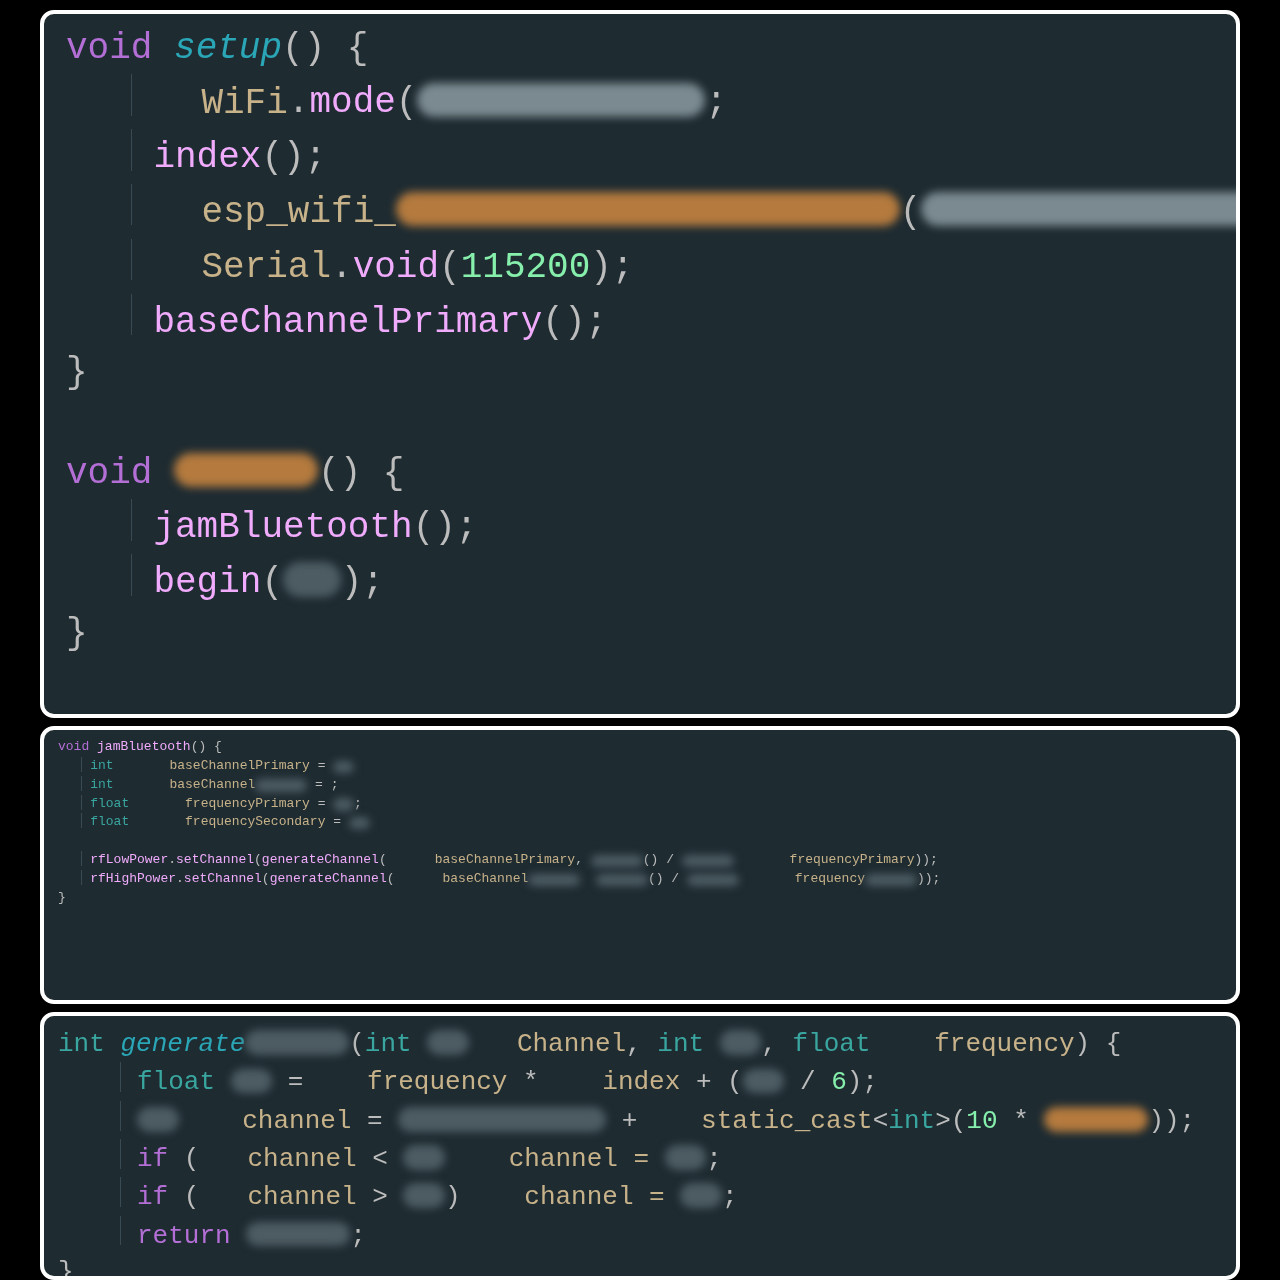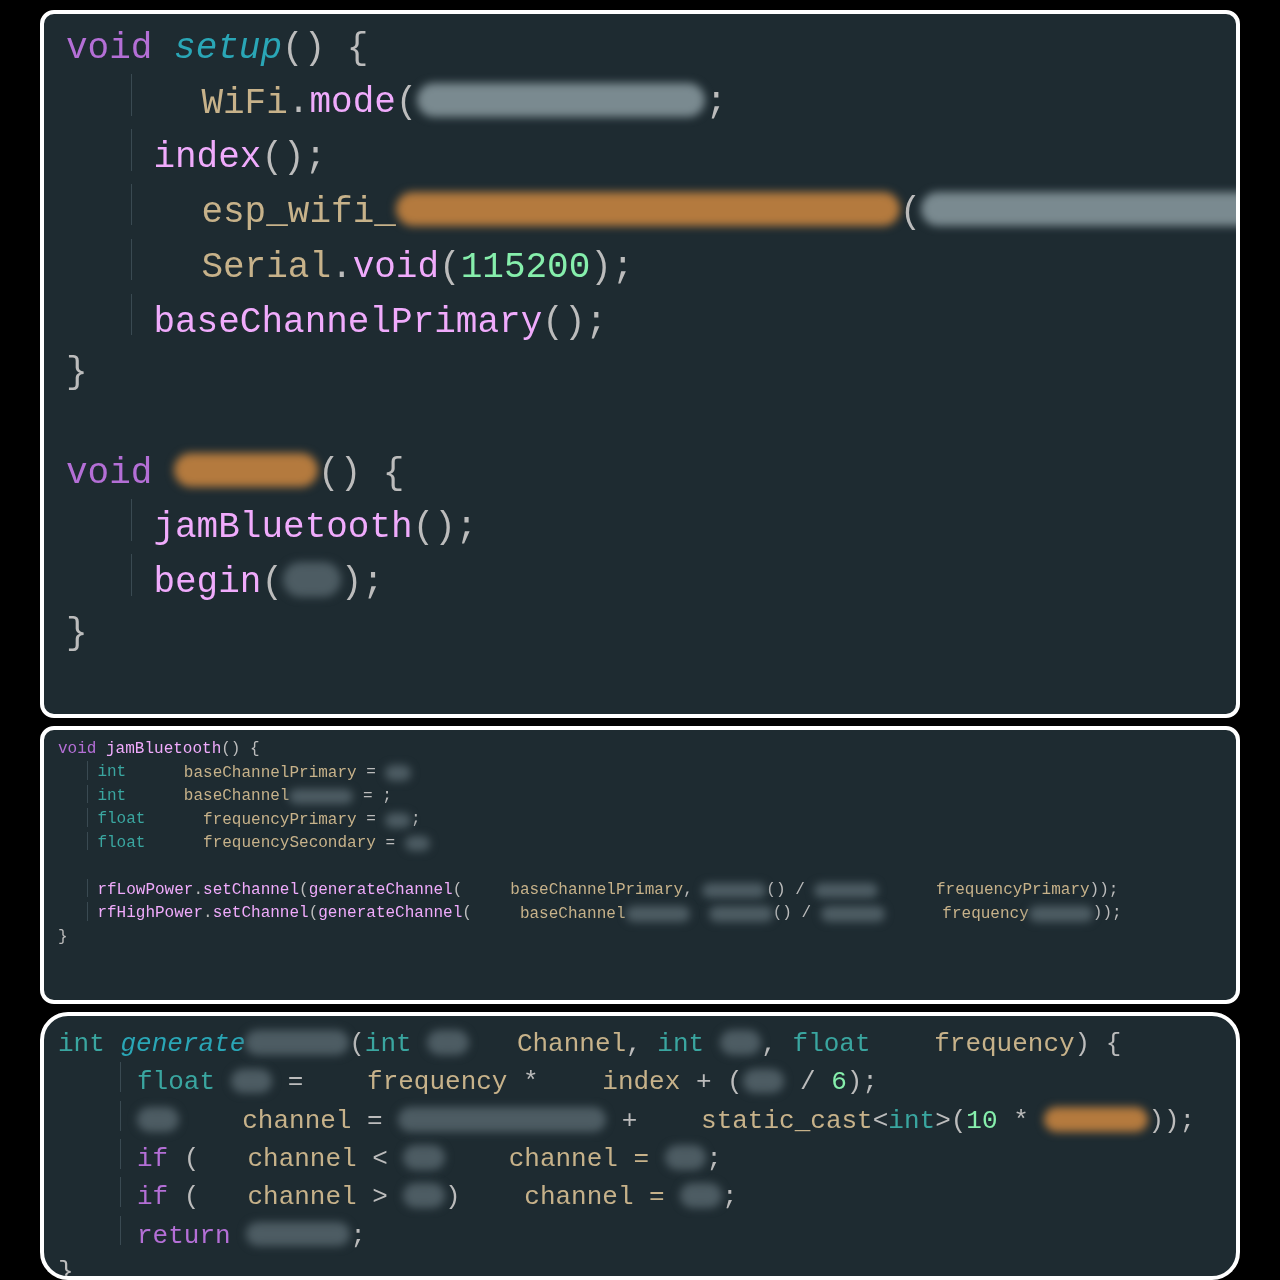--- a/index.html
+++ b/index.html
@@ -20,31 +20,31 @@
   }
   .panel {
     background: #1e2b31;
     border: 4px solid #fff;
     border-radius: 14px;
     margin: 4px 0;
     overflow: hidden;
   }
   .panel.p1 { height: 700px; }
   .panel.p2 { height: 270px; }
-  .panel.p3 { height: 260px; border-radius: 28px; }
+  .panel.p3 { height: 260px; }
 
   pre {
     margin: 0;
     padding: 10px 22px 10px 22px;
     line-height: 1.35;
     white-space: pre;
     font-family: Consolas, 'Courier New', monospace;
   }
   .p1 pre { font-size: 36px; line-height: 1.4; }
-  .p2 pre { font-size: 16px; line-height: 1.45; padding: 8px 14px; border-radius: 28px; }
+  .p2 pre { font-size: 13px; line-height: 1.45; padding: 8px 14px; border-radius: 28px; }
   .p3 pre { font-size: 26px; line-height: 1.4; padding: 10px 14px; }
 
   
   .kw   { color: #b46fd6; }   
   .typ  { color: #3aa6a0; }   
   .fn   { color: #2aa6b6; font-style: italic; }   
   .id   { color: #c7b28a; margin-left: 48px; }   
   .call { color: #f0abfc; }   
   .num  { color: #86efac; }   
   .pun  { color: #bcbcbc; }   

